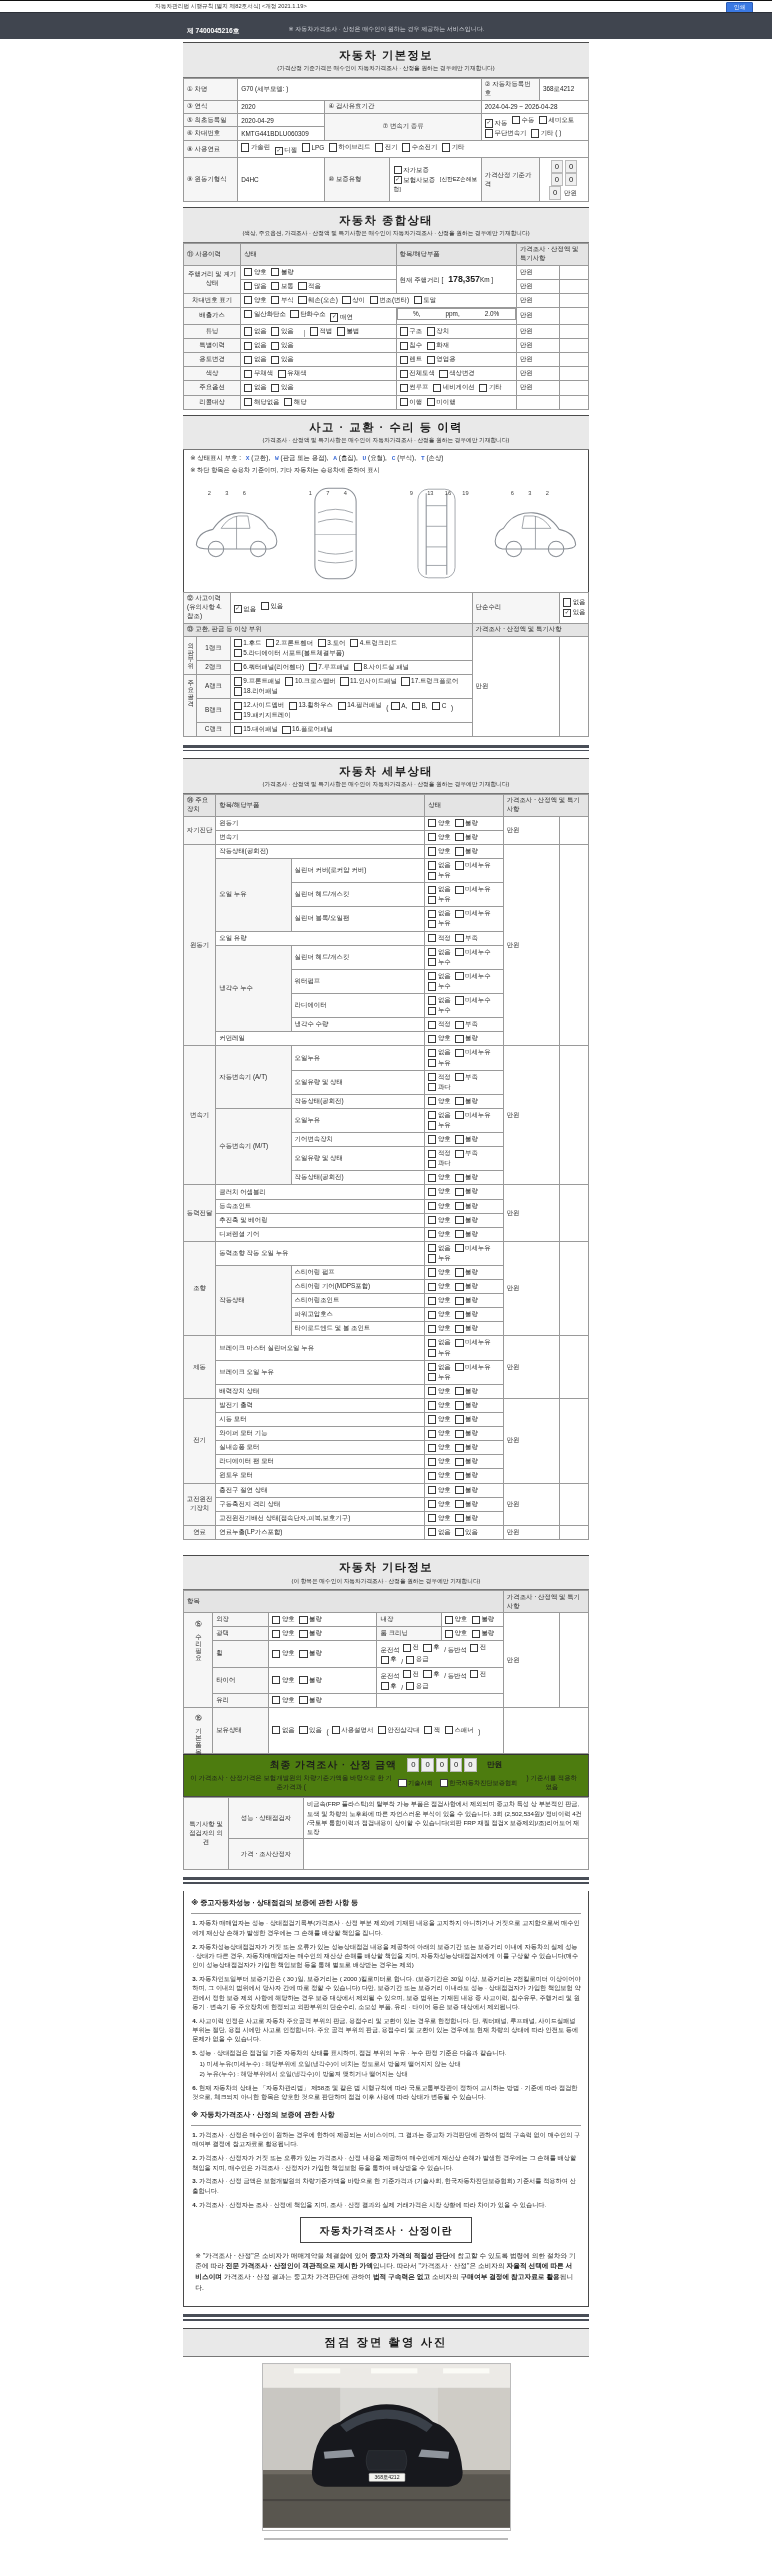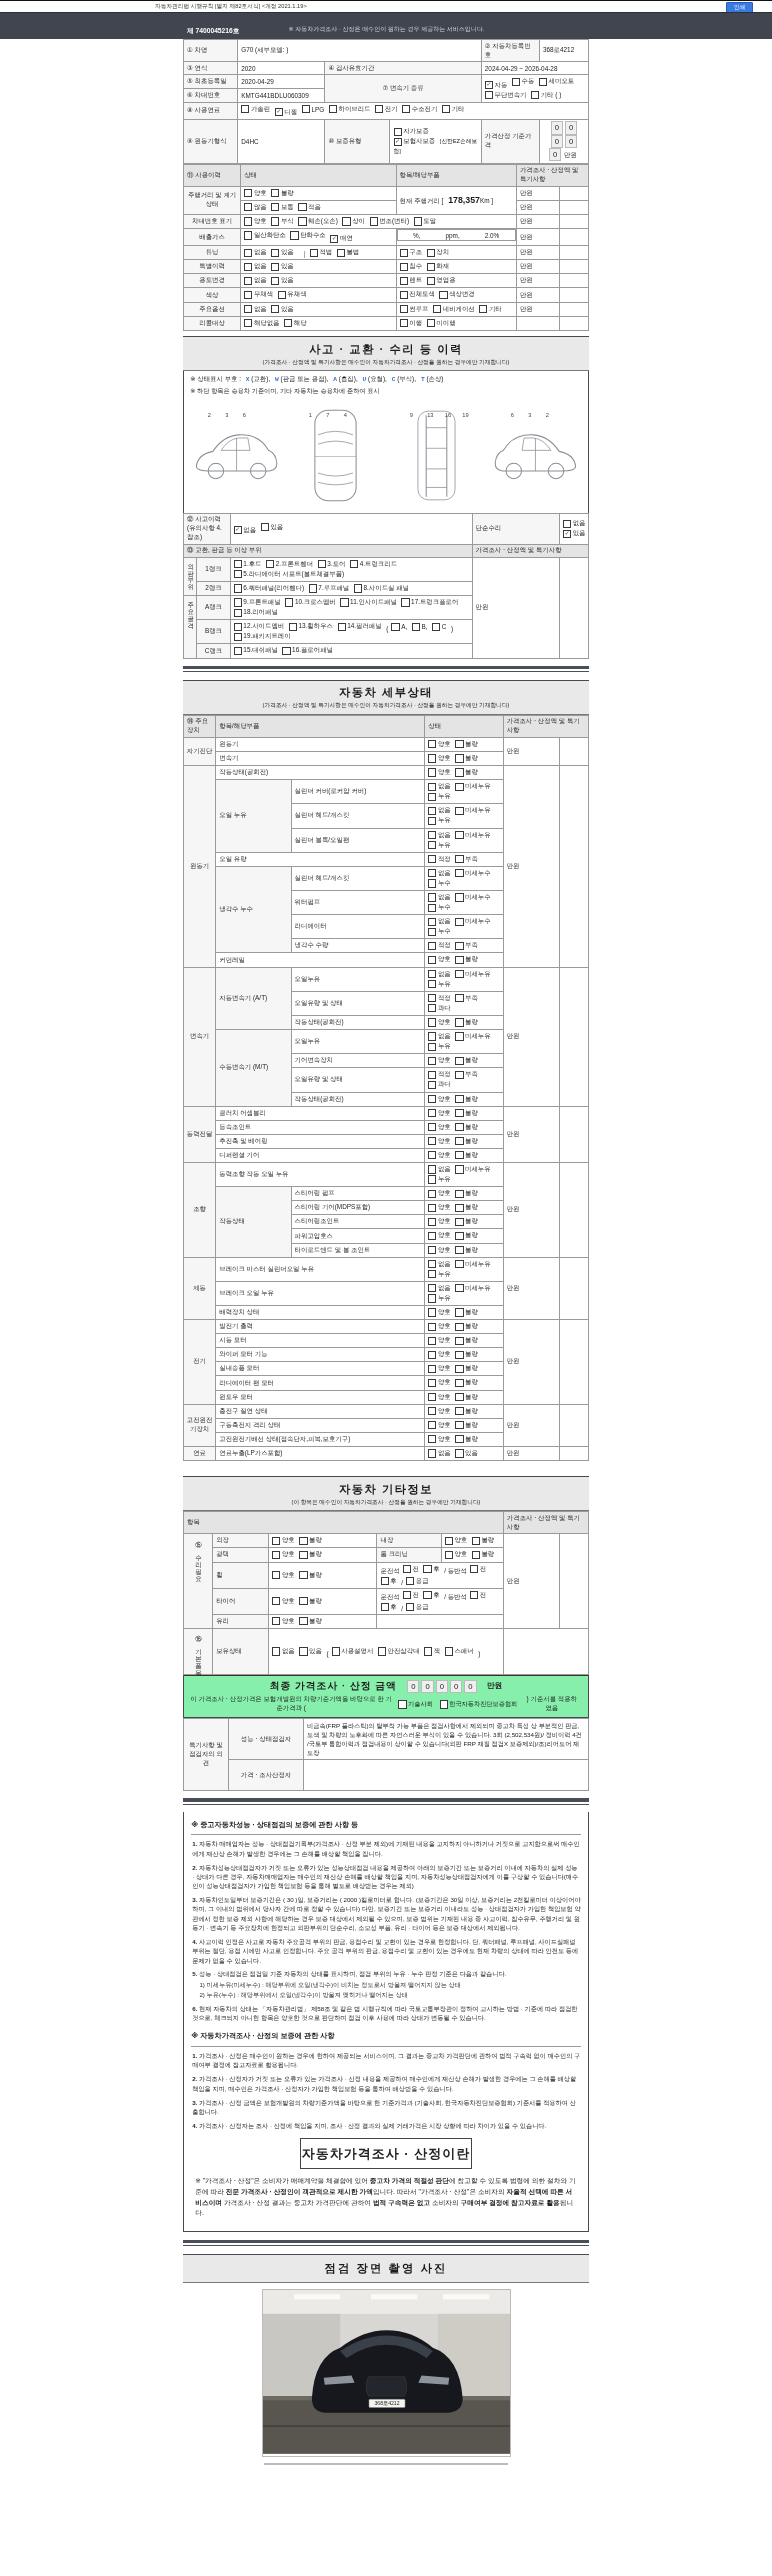--- a/index.html
+++ b/index.html
@@ -28,33 +28,33 @@
        font-size:5.7px;line-height:5.7px;text-align:center;font-weight:bold;color:#111;flex:0 0 auto}
   .tk{margin-right:3.1px;font-size:6.4px}
   .price{text-align:right;padding-right:5.2px}
   .pcell{text-align:center}
   .odm b{font-size:8.8px}
   .emis{display:flex;justify-content:space-around;font-size:6.4px}
   .noteline{font-size:6.2px;padding:1.5px 2.1px;color:#222}
   .code{color:#3b6bd6;font-weight:bold;font-family:"Liberation Mono","DejaVu Sans Mono",monospace}
   .diagrow{display:flex;justify-content:space-between;align-items:center;padding:5.2px 3.1px;border:1px solid #4a4a4a;border-top:none;background:#fff}
   .vert{writing-mode:vertical-rl;text-orientation:upright;letter-spacing:0.5px;text-align:center;font-size:6px}
-  .finalband{background:#86efac;border:1px solid #4a4a4a;border-top:1.5px solid #333;padding:3.6px 5.2px;text-align:center}
+  .finalband{background:#4d7c0f;border:1px solid #4a4a4a;border-top:1.5px solid #333;padding:3.6px 5.2px;text-align:center}
   .finalband .row1{display:flex;justify-content:center;align-items:center;gap:9.3px}
   .finalband .row1 .tt{font-size:9.8px;font-weight:bold;letter-spacing:1px}
   .digits span{display:inline-block;background:#efefef;border:0.5px solid #bbb;width:10.3px;height:11.3px;line-height:11.3px;
       text-align:center;margin:0 1px;font-size:7.7px}
   .finalband .row2{font-size:6.2px;margin-top:2.6px;display:flex;justify-content:center;align-items:center;gap:2.1px}
   .sep{height:3.1px;background:#494e57;margin:7.2px 0 0}
   .sep2{height:1.5px;background:#494e57;margin:2.1px 0 7.2px}
   .notice{border:1px solid #4a4a4a;border-top:none;padding:3.1px 7.2px 7.2px;font-size:6.2px;line-height:1.5;color:#222}
   .notice .nh{font-size:7.2px;font-weight:bold;padding:4.1px 0;border-bottom:0.5px solid #999;margin-bottom:4.1px}
   .notice .subitem{margin:1px 0 1px 7.2px;color:#333}
   .defbox{border:0.5px solid #444;display:block;width:170px;margin:8.2px auto 5.2px;text-align:center;
-          font-size:13px;font-weight:bold;padding:4.6px 0;letter-spacing:1px;background:#fff}
+          font-size:10px;font-weight:bold;padding:4.6px 0;letter-spacing:1px;background:#fff}
   .defpara{font-size:6.7px;line-height:1.6;padding:2.1px 4.1px 5.2px}
   .photoband{background:#e9e9e9;border-top:1px solid #4a4a4a;border-bottom:0.5px solid #777;text-align:center;padding:6.2px 0}
   .photoband h2{margin:0;font-size:11.3px;letter-spacing:2.1px}
   .photos{text-align:center;padding:6.2px 0 3.1px}
   .photo{display:block;margin:0 auto 6.2px;border:0.5px solid #bbb}
   svg text{font-family:"Liberation Sans","DejaVu Sans",sans-serif}
 </style>
 </head>
 <body>
 
@@ -63,20 +63,24 @@
   <button class="printbtn">인쇄</button>
 </div>
 
 <div class="hero">
   <div class="note">※ 자동차가격조사 · 산정은 매수인이 원하는 경우 제공하는 서비스입니다.</div>
   <div class="docno">제 7400045216호</div>
 </div>
 
 <div class="content">
 
+  <div class="band" style="margin-top:3.1px">
+    <h2>자동차 기본정보</h2>
+    <div class="sub">(가격산정 기준가격은 매수인이 자동차가격조사 · 산정을 원하는 경우에만 기재합니다)</div>
+  </div>
   <div id="basic-table">
       <table class="t">
         <colgroup>
           <col style="width: 54px;">
           <col style="width: 87px;">
           <col style="width: 65px;">
           <col style="width: 91px;">
           <col style="width: 58px;">
           <col style="width: 49px;">
         </colgroup>
@@ -154,20 +158,24 @@
                 <span class="cbb">✓</span>
                 <span class="cbl">보험사보증</span>
               </span><span class="tk" style="font-size: 5.7px;">[신한EZ손해보험]</span></td>
             <th>가격산정 기준가격</th>
             <td style="text-align: center;"><span class="digits"><span>0</span><span>0</span><span>0</span><span>0</span><span>0</span></span><span class="tk"> 만원</span></td>
           </tr>
         </tbody>
       </table>
     </div>
 
+  <div class="band" style="margin-top:5.2px">
+    <h2>자동차 종합상태</h2>
+    <div class="sub">(색상, 주요옵션, 가격조사 · 산정액 및 특기사항은 매수인이 자동차가격조사 · 산정을 원하는 경우에만 기재합니다)</div>
+  </div>
   <div id="comp-table">
       <table class="t">
         <colgroup>
           <col style="width: 57px;">
           <col style="width: 155px;">
           <col style="width: 120px;">
           <col style="width: 43px;">
           <col style="width: 29px;">
         </colgroup>
         <tbody>

